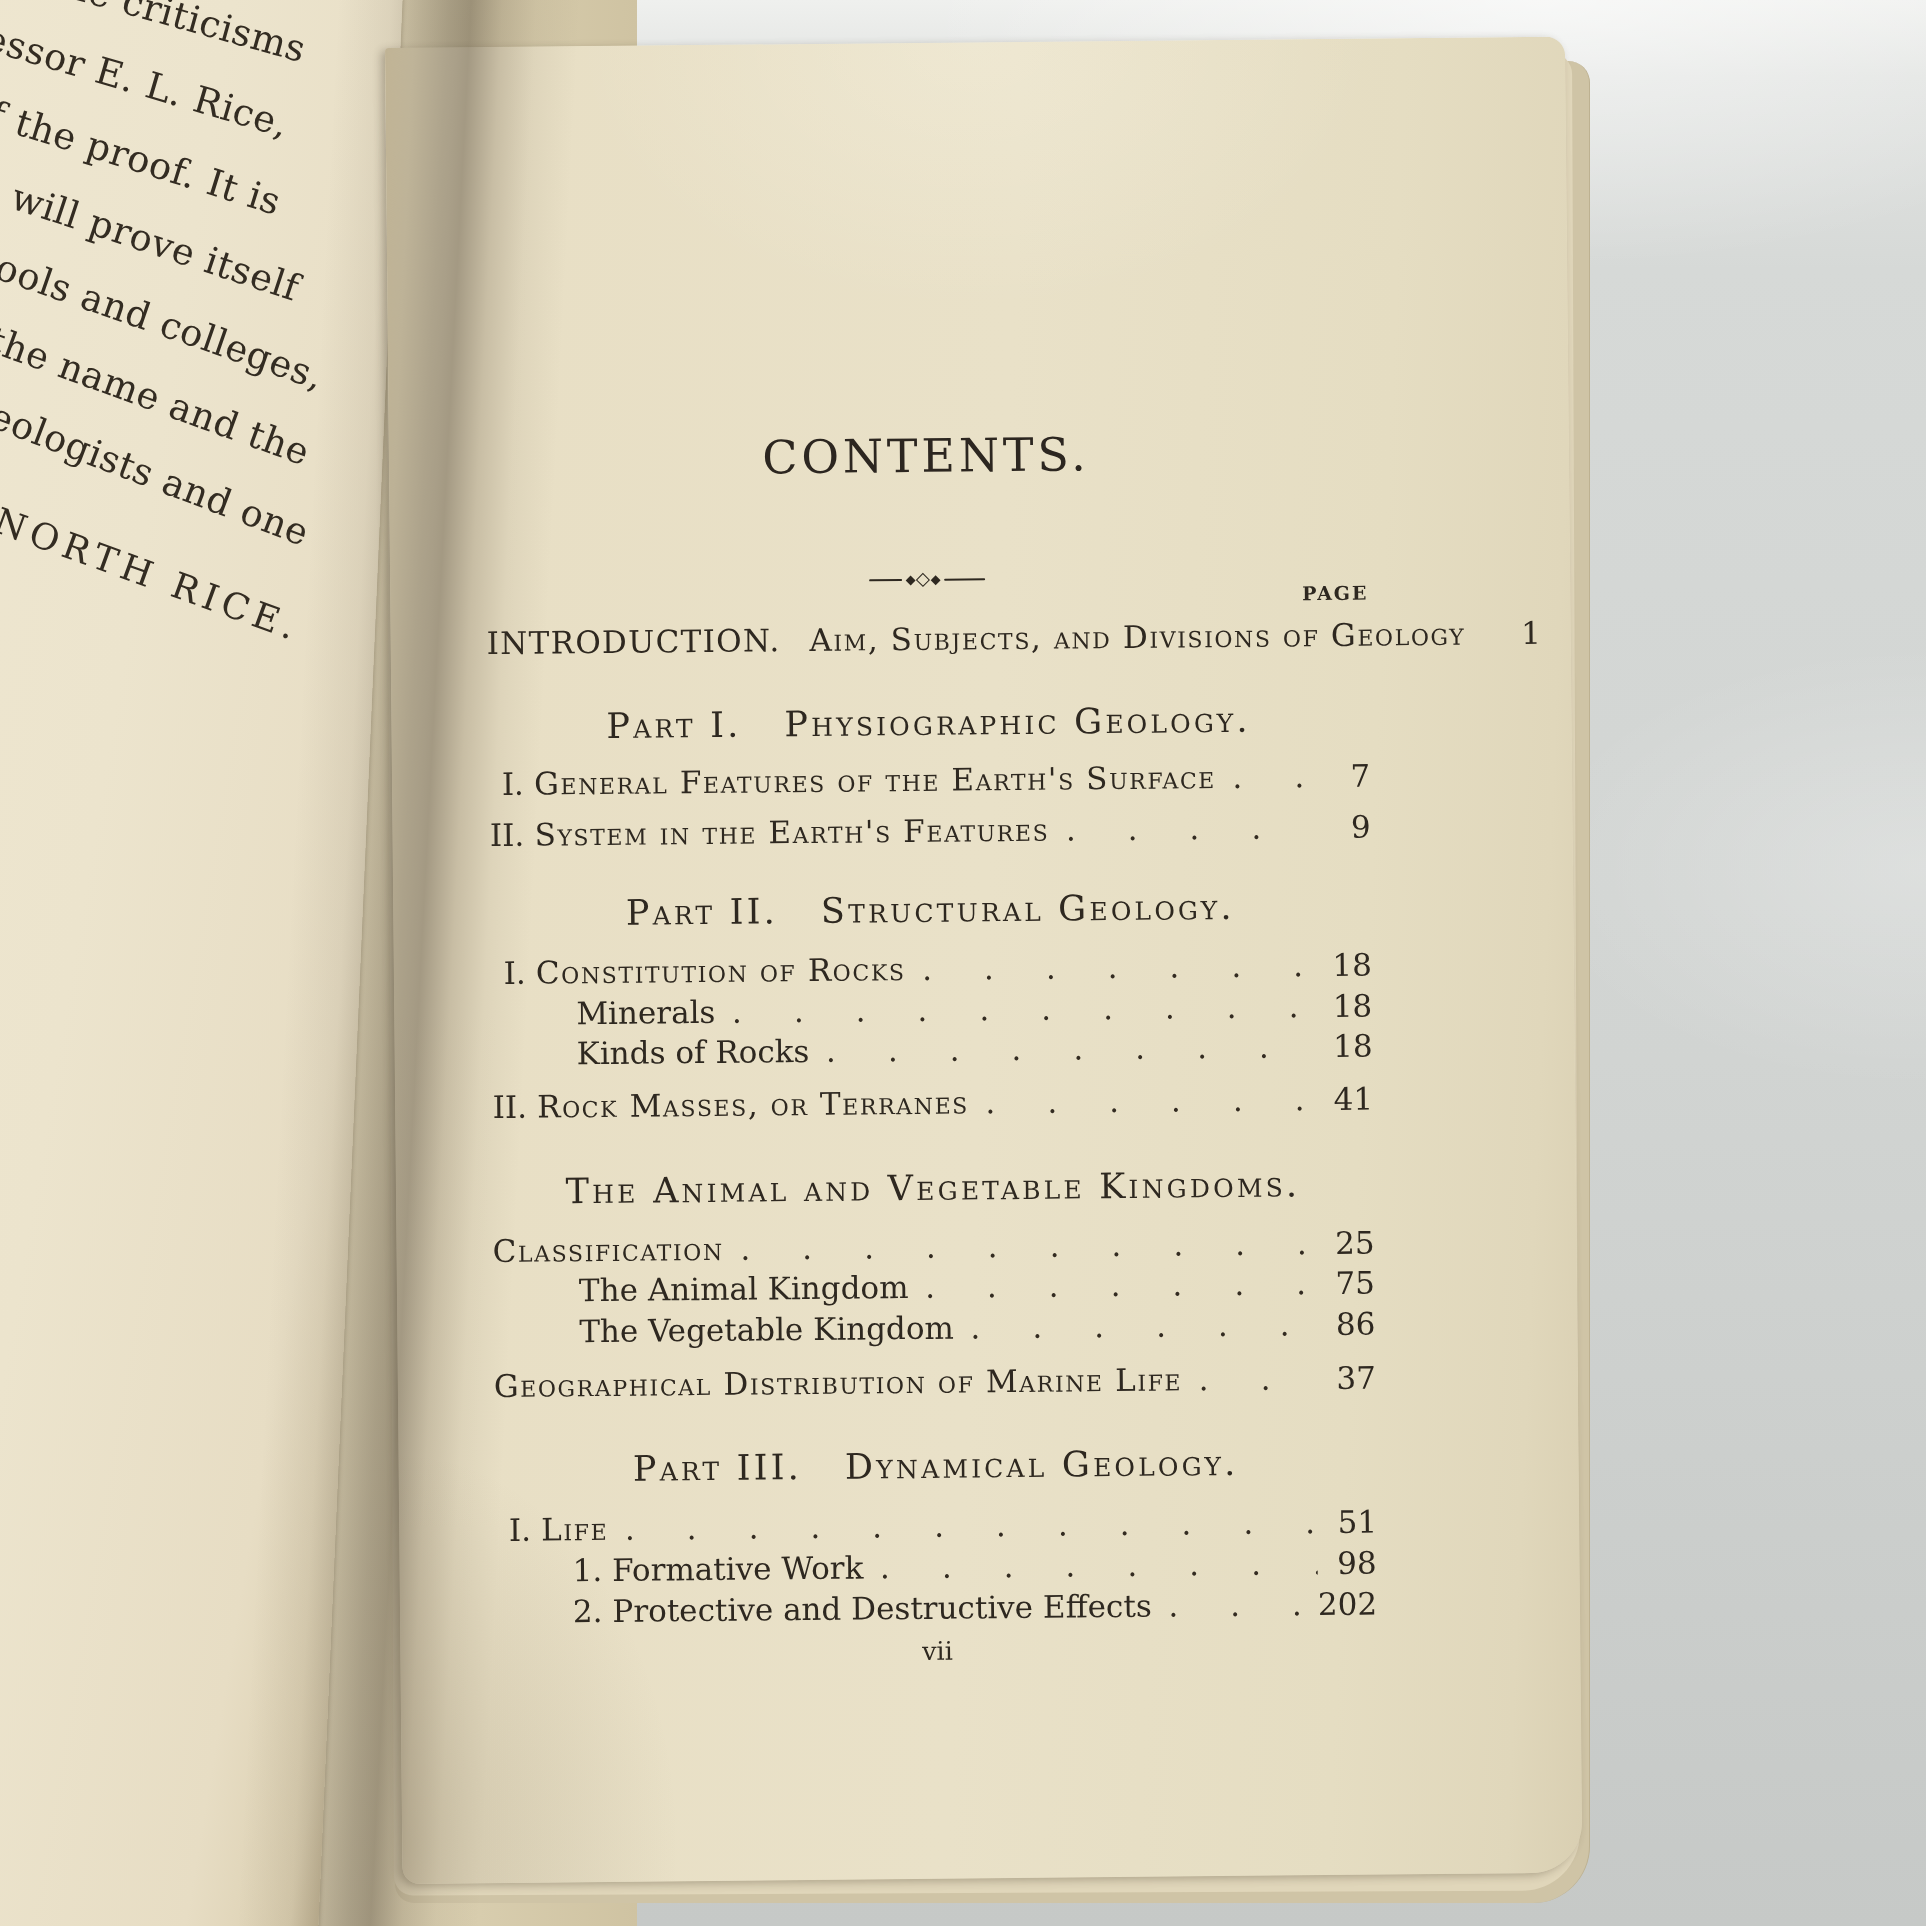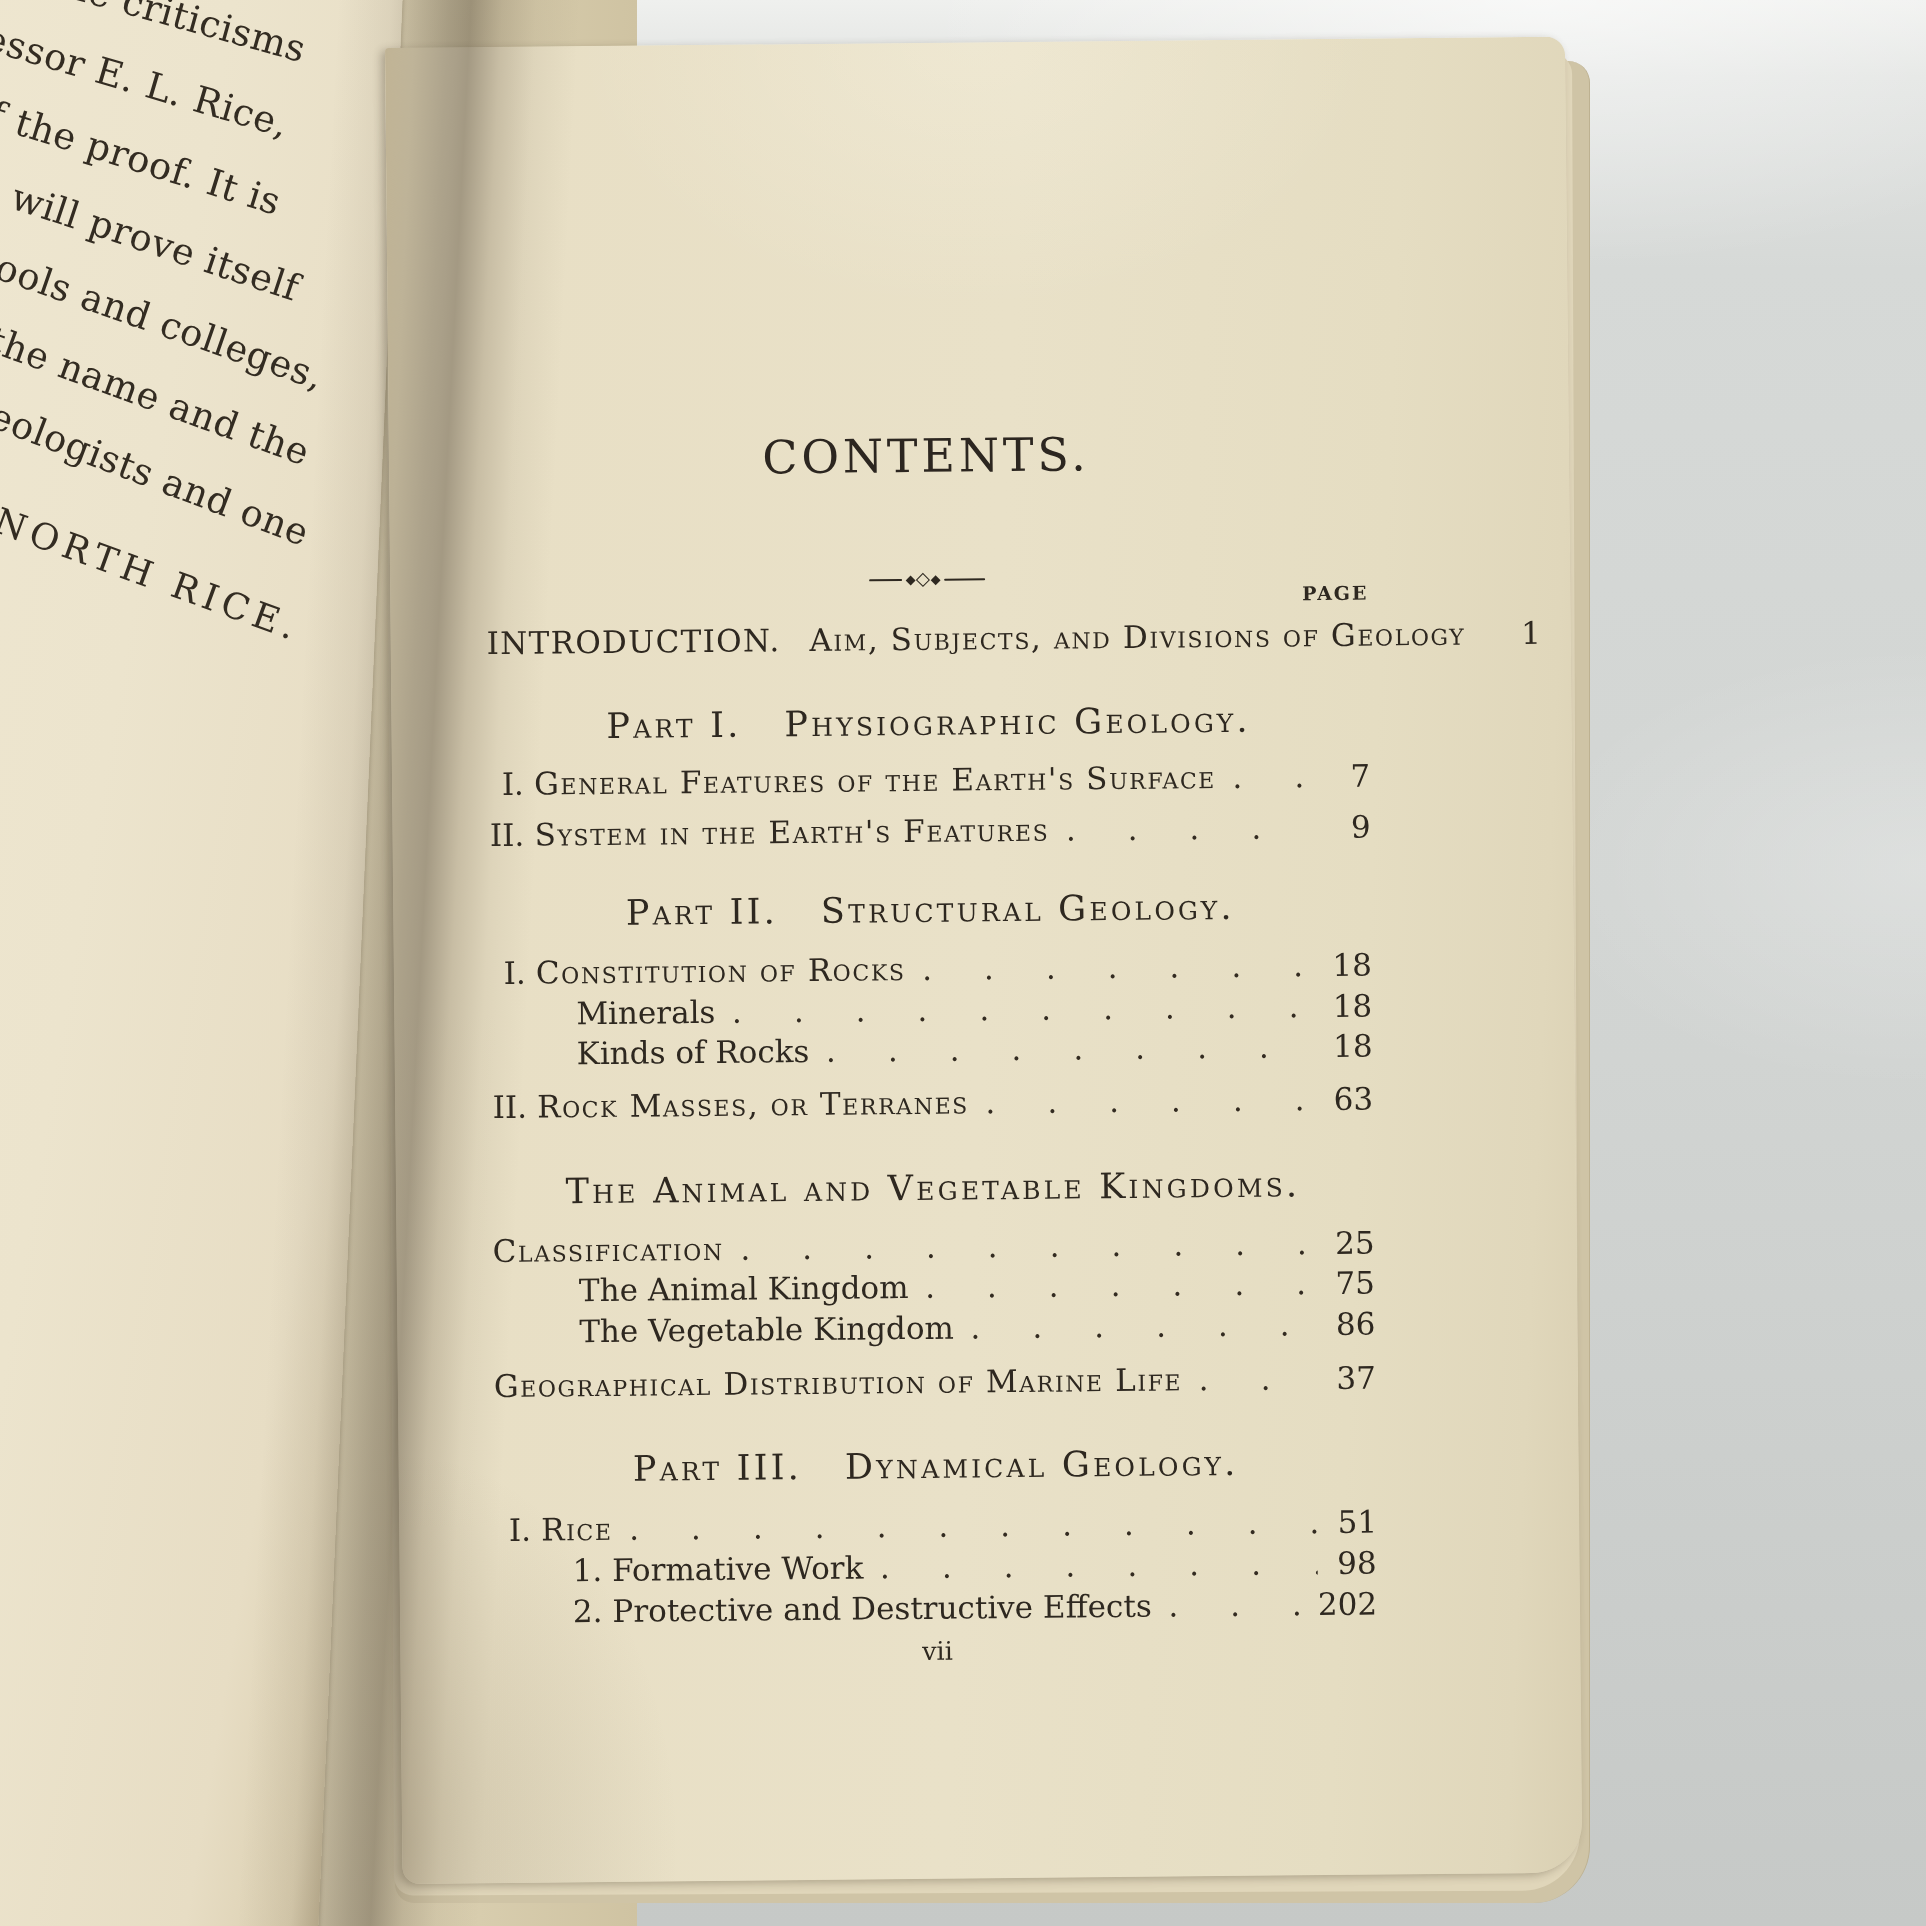--- a/index.html
+++ b/index.html
@@ -162,21 +162,21 @@
     </div>
     <div class="toc-line ind" style="top:992px">
       <span class="lbl">Kinds of Rocks</span>
       <span class="leader">............................</span>
       <span class="pg">18</span>
     </div>
     <div class="toc-line" style="top:1045px">
       <span class="num">II.</span>
       <span class="lbl sc">Rock Masses, or Terranes</span>
       <span class="leader">............................</span>
-      <span class="pg">63</span>
+      <span class="pg">41</span>
     </div>
 
     <div class="toc-heading" style="top:1128px">The Animal and Vegetable Kingdoms.</div>
     <div class="toc-line" style="top:1189px">
       <span class="lbl sc">Classification</span>
       <span class="leader">............................</span>
       <span class="pg">25</span>
     </div>
     <div class="toc-line ind" style="top:1229px">
       <span class="lbl">The Animal Kingdom</span>
@@ -190,21 +190,21 @@
     </div>
     <div class="toc-line" style="top:1324px">
       <span class="lbl sc">Geographical Distribution of Marine Life</span>
       <span class="leader">............................</span>
       <span class="pg">37</span>
     </div>
 
     <div class="toc-heading" style="top:1406px">Part III.   Dynamical Geology.</div>
     <div class="toc-line" style="top:1468px">
       <span class="num">I.</span>
-      <span class="lbl sc">Rice</span>
+      <span class="lbl sc">Life</span>
       <span class="leader">............................</span>
       <span class="pg">51</span>
     </div>
     <div class="toc-line ind2" style="top:1509px">
       <span class="lbl">1. Formative Work</span>
       <span class="leader">............................</span>
       <span class="pg">98</span>
     </div>
     <div class="toc-line ind2" style="top:1550px">
       <span class="lbl">2. Protective and Destructive Effects</span>

